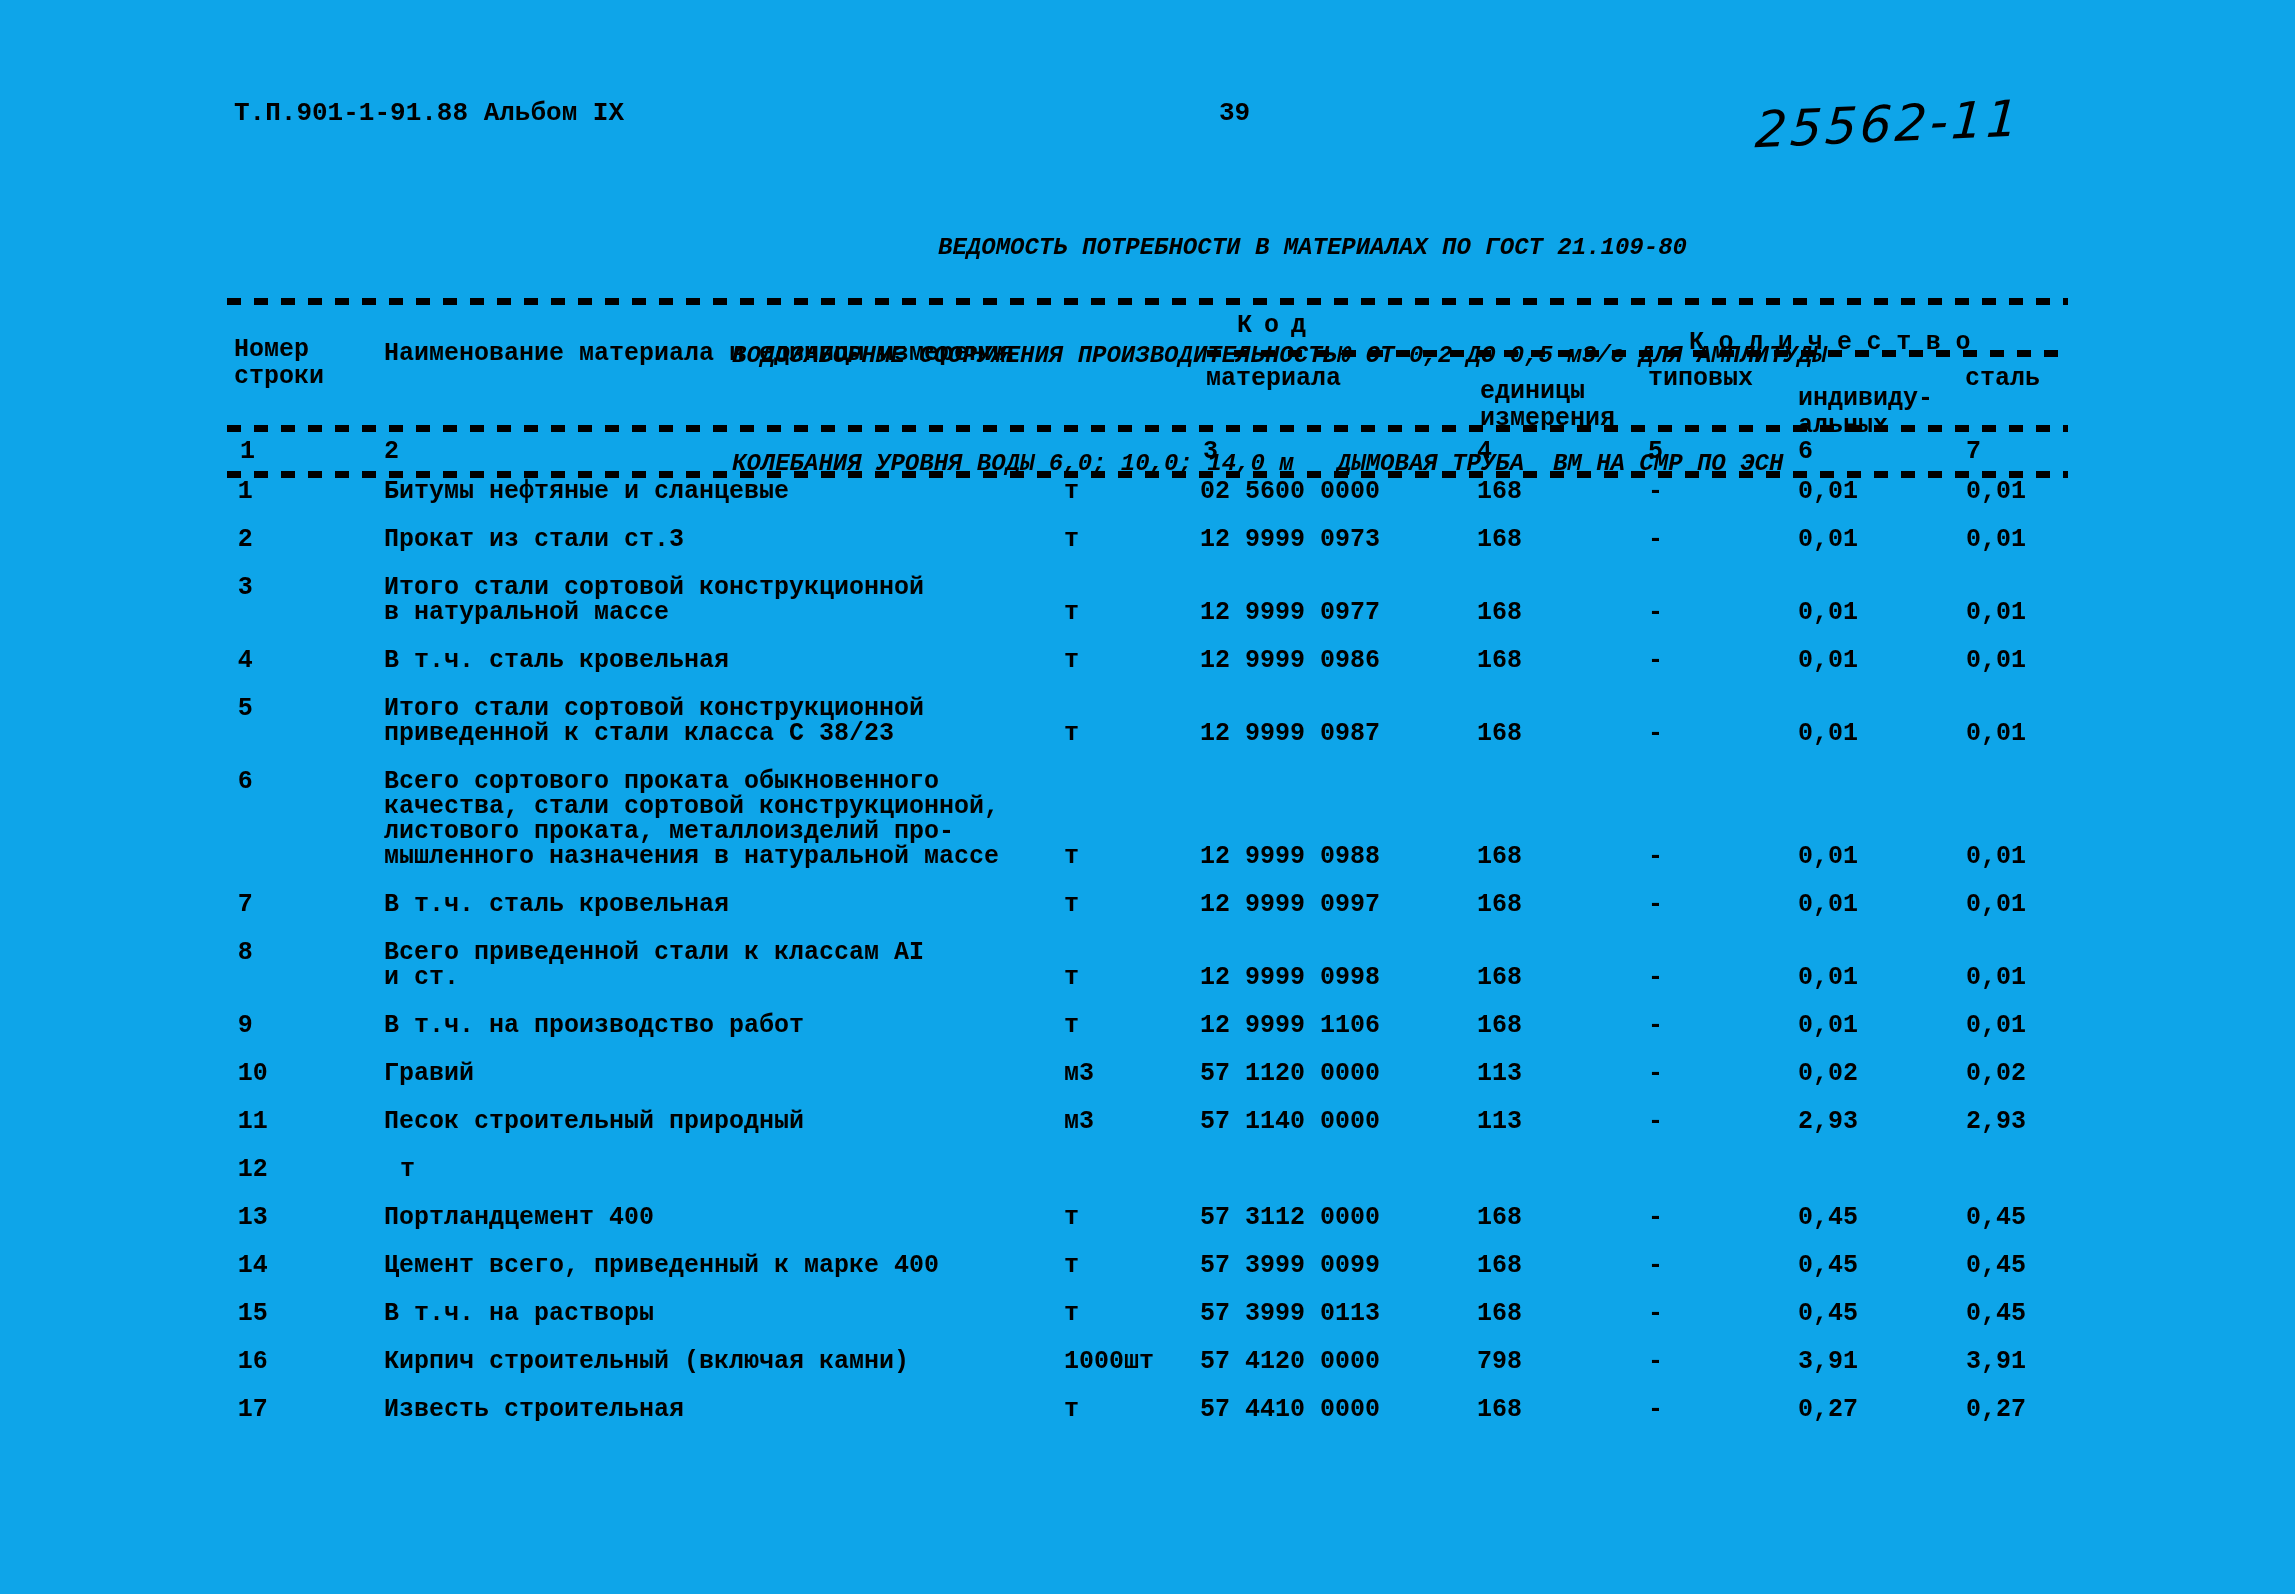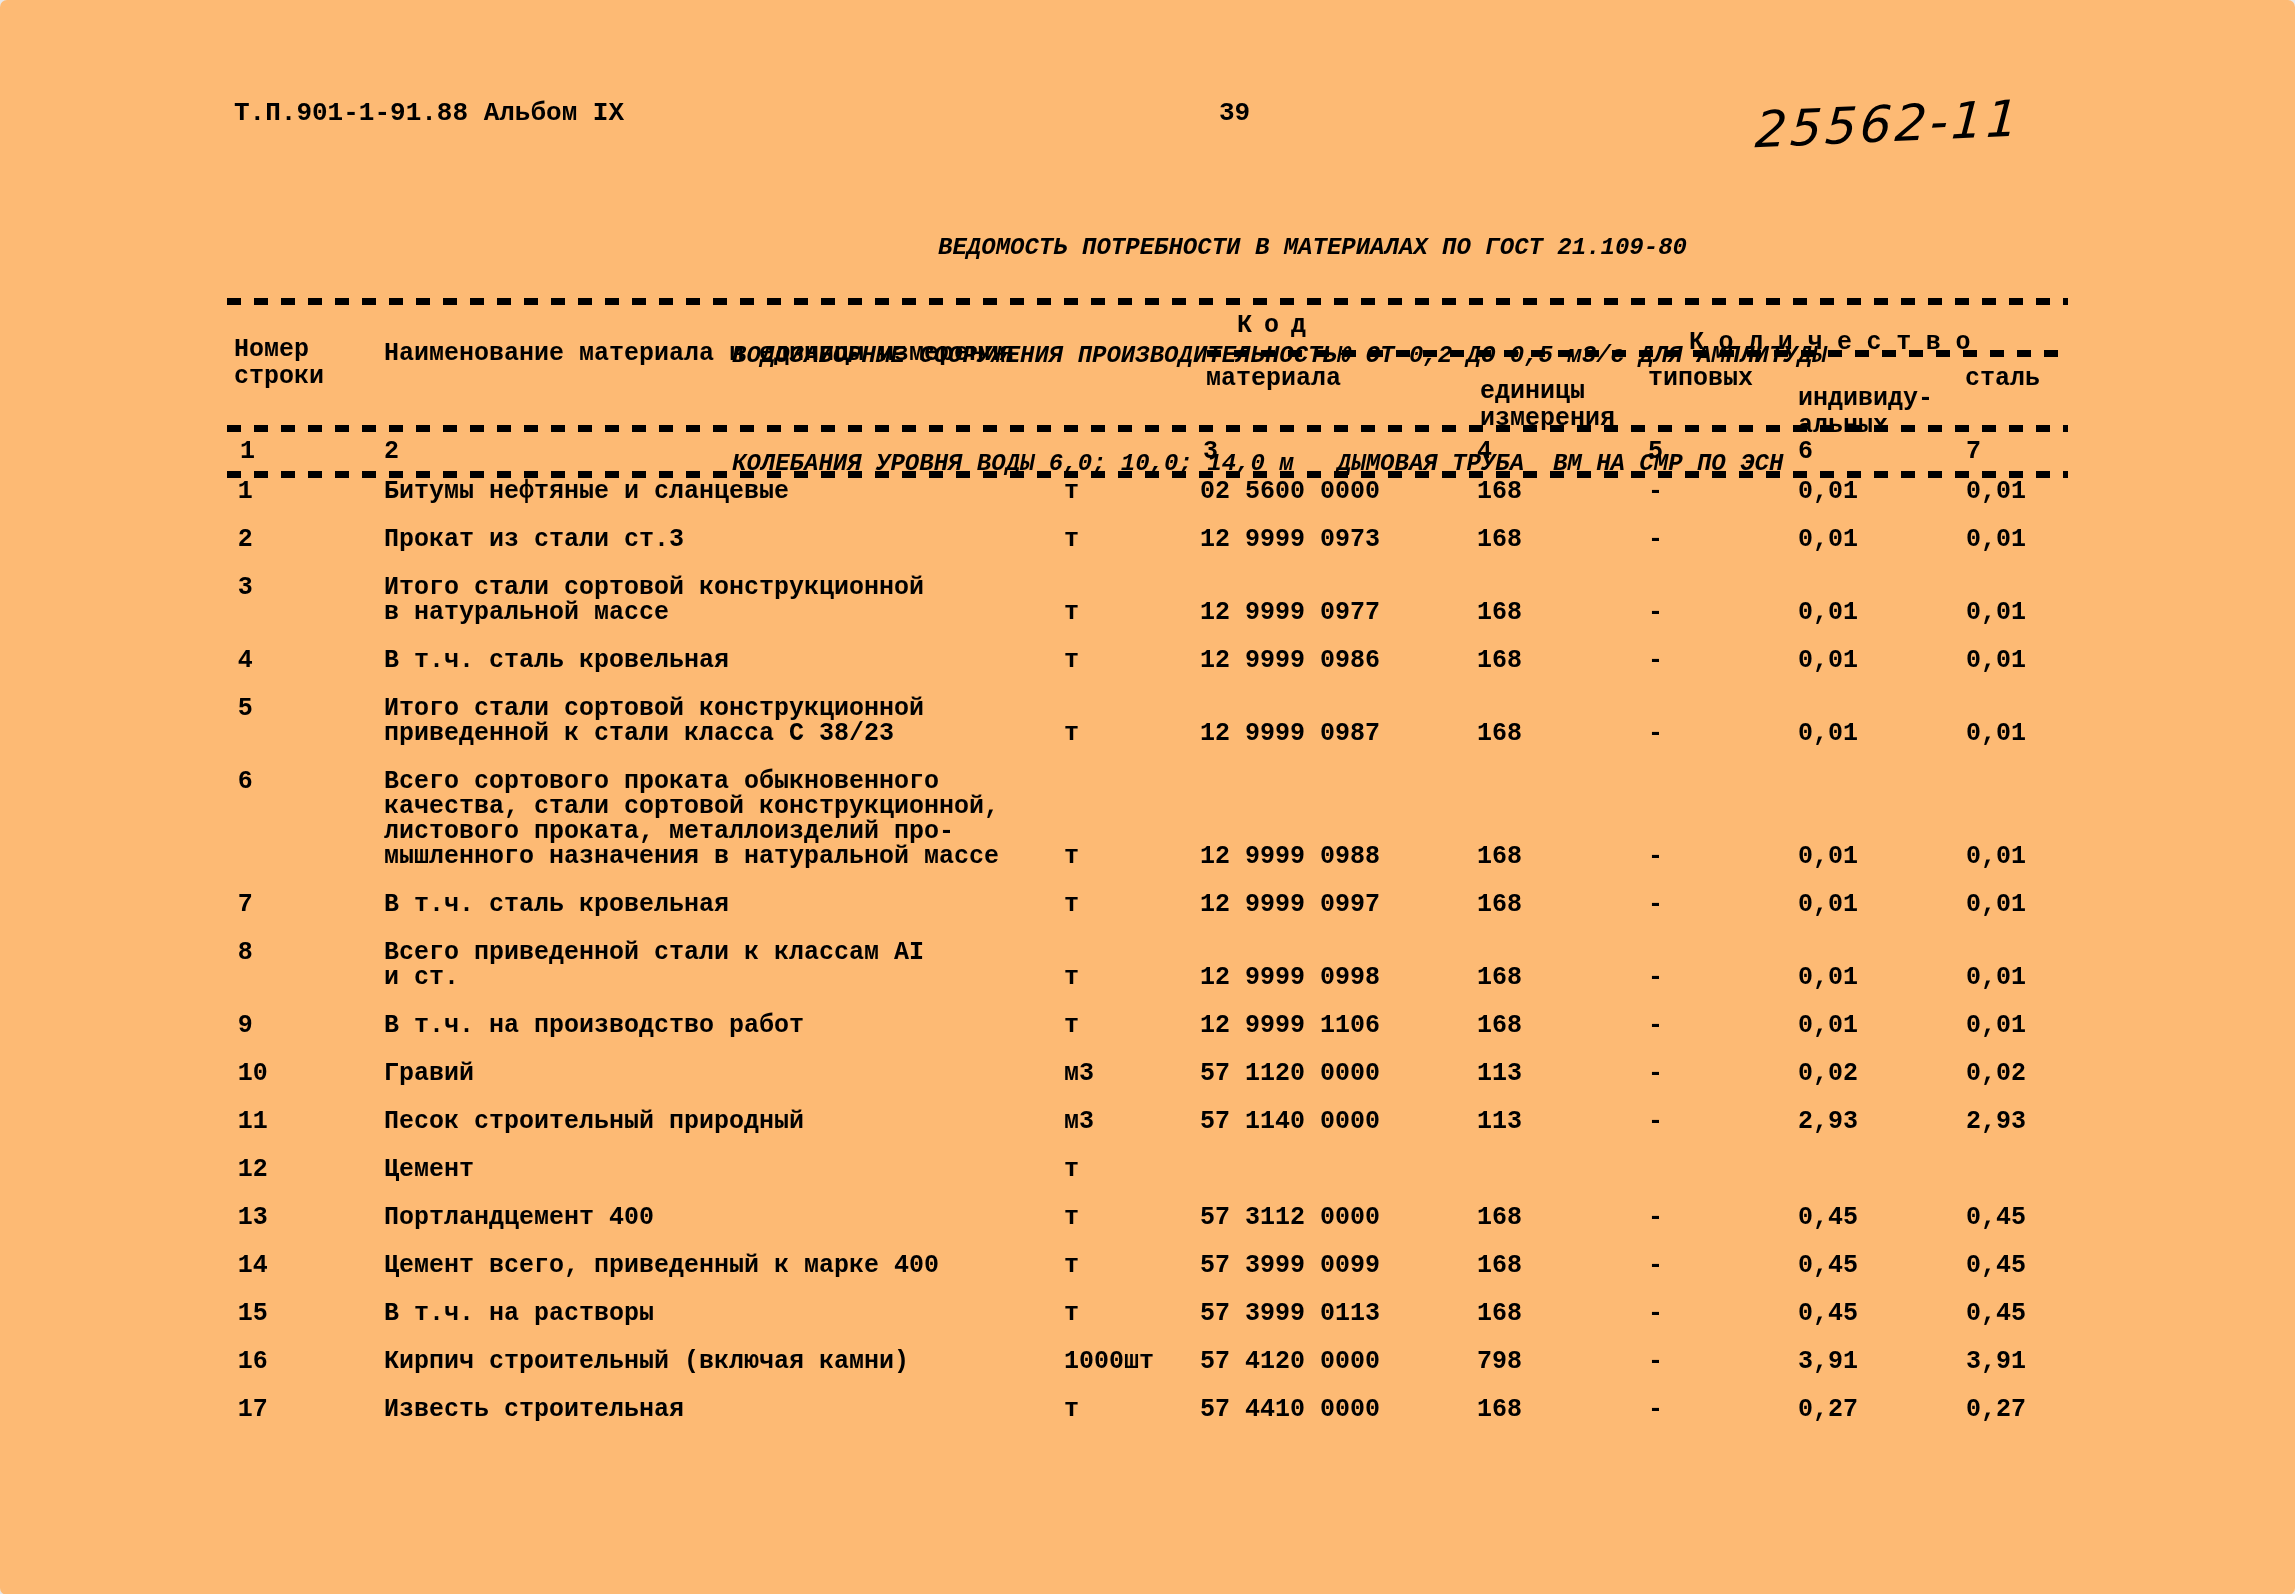--- a/index.html
+++ b/index.html
@@ -1,24 +1,23 @@
 <!DOCTYPE html>
 <html style="font-size:8.6px"><head>
 <meta charset="utf-8">
 <style>
   html,body{margin:0;padding:0;background:#e8e8e8;}
   .page{
     position:relative;
     width:2295px;height:1595px;
-    background:#fdba74;
+    background:#0ea5e9;
     color:#000;
     font-family:"Liberation Mono","DejaVu Sans Mono",monospace;
     font-weight:700;
     overflow:hidden;
-    border-radius:7px;
   }
   .abs{position:absolute;white-space:pre-wrap;}
   
   .doc-ref{left:234px;top:98px;font-size:26px;line-height:30px;}
   .page-num{left:1219px;top:98px;font-size:26px;}
   .hand-num{
     left:1757px;top:101px;
     font-family:"DejaVu Sans",sans-serif;
     font-style:italic;font-weight:500;
     font-size:50px;letter-spacing:3.2px;
@@ -218,21 +217,20 @@
         <div class="cell c-name">Песок строительный природный</div>
         <div class="cell c-unit">м3</div>
         <div class="cell c-code">57 1140 0000</div>
         <div class="cell c-ucode">113</div>
         <div class="cell c-typ">-</div>
         <div class="cell c-ind">2,93</div>
         <div class="cell c-tot">2,93</div>
       </div>
       <div class="row">
         <div class="cell c-num">12</div>
-        <div class="cell c-name">Цемент</div>
         <div class="cell c-unit">т</div>
         <div class="cell c-code"></div>
         <div class="cell c-ucode"></div>
         <div class="cell c-typ"></div>
         <div class="cell c-ind"></div>
         <div class="cell c-tot"></div>
       </div>
       <div class="row">
         <div class="cell c-num">13</div>
         <div class="cell c-name">Портландцемент 400</div>

